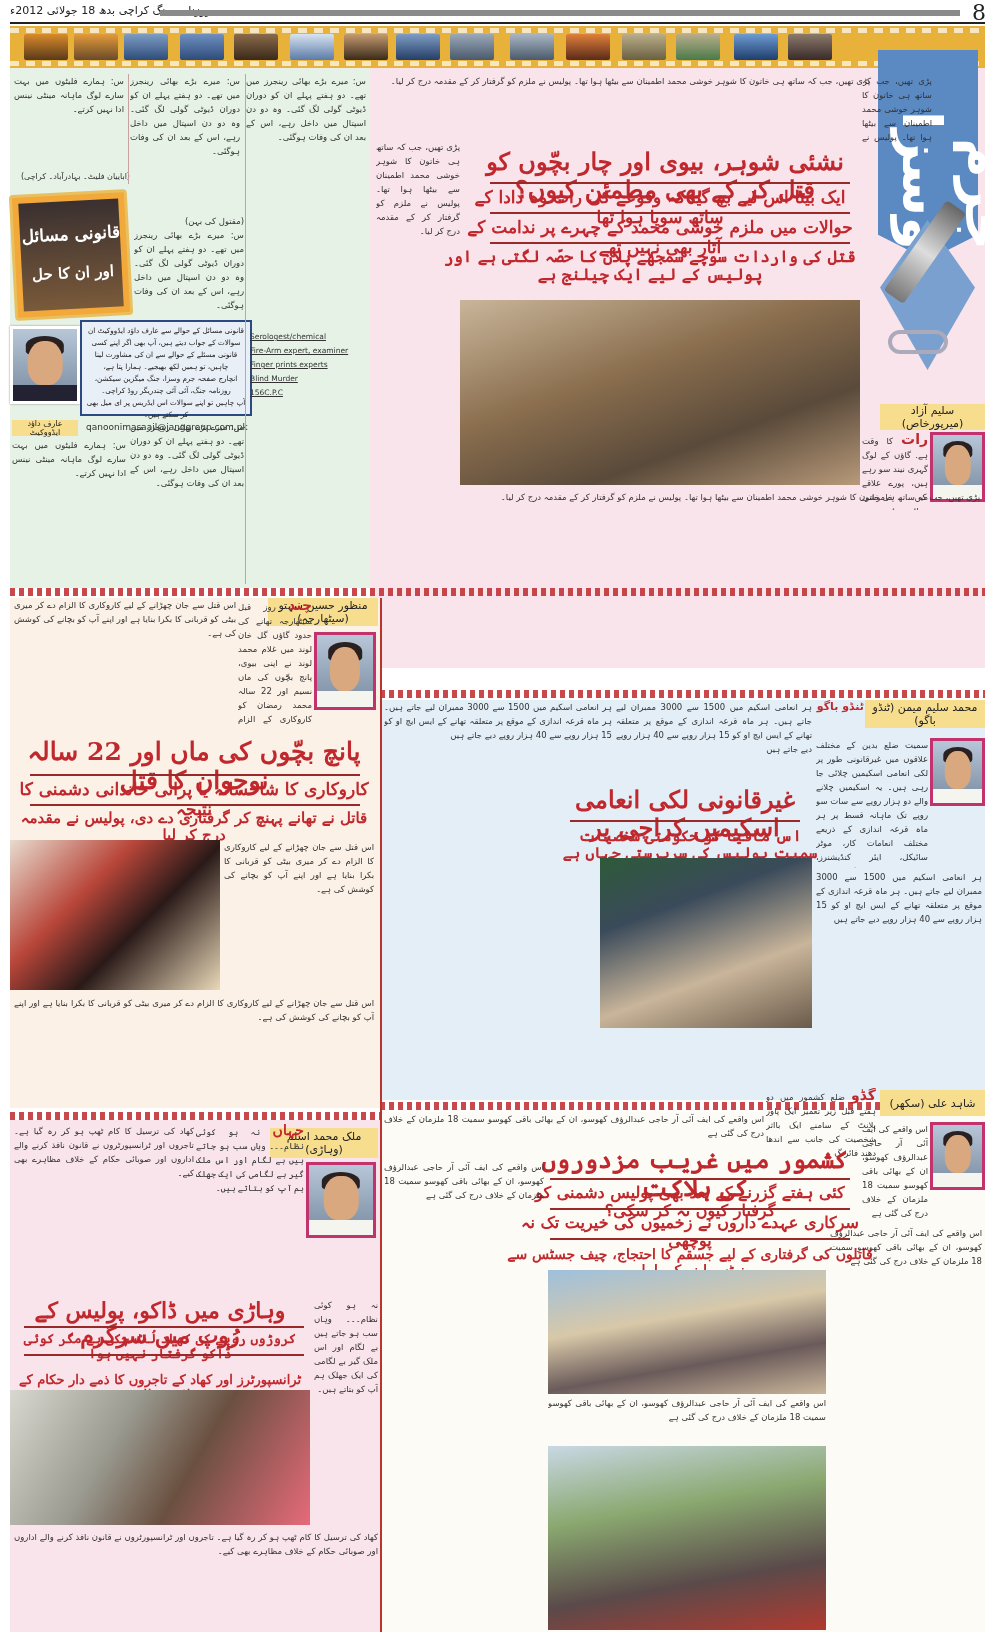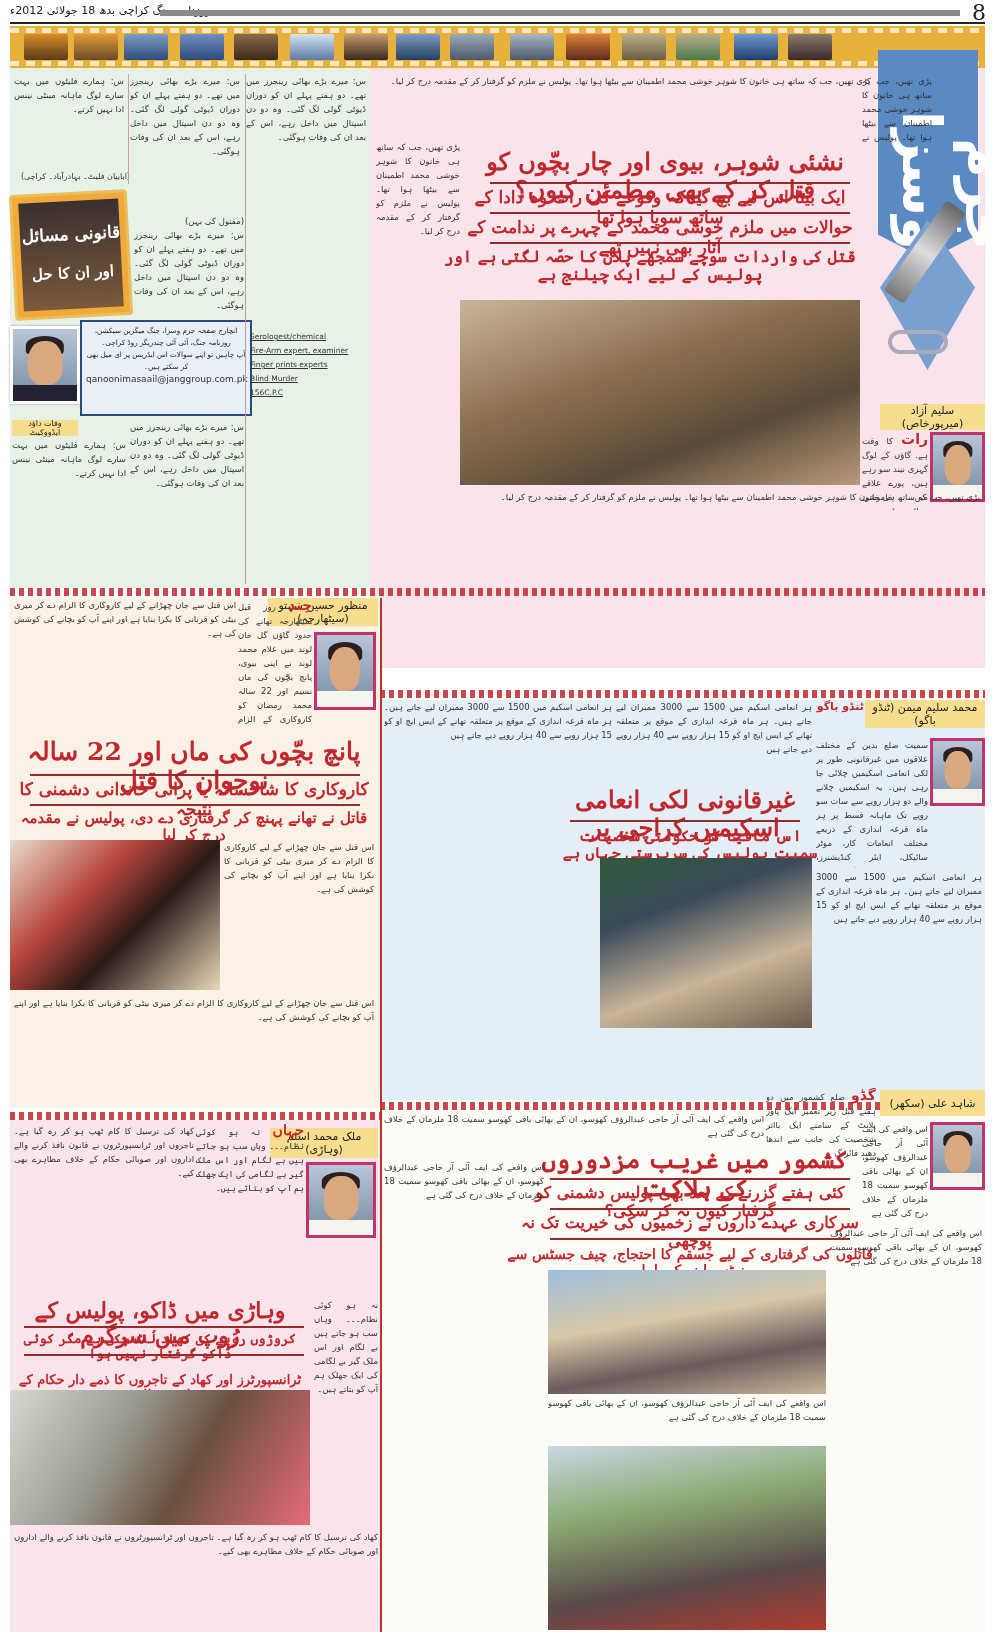--- a/index.html
+++ b/index.html
@@ -104,26 +104,27 @@
   <div class="headline" style="left:4px;top:70px;width:106px;font-size:15px;color:#fff;">اور ان کا حل</div>
 </div>
 <div class="text-col" style="left:134px;top:214px;width:110px;height:14px;">(مقتول کی بہن)</div>
 <div class="text-col" style="left:134px;top:228px;width:110px;height:90px;">س: میرے بڑے بھائی رینجرز میں تھے۔ دو ہفتے پہلے ان کو دوران ڈیوٹی گولی لگ گئی۔ وہ دو دن اسپتال میں داخل رہے، اس کے بعد ان کی وفات ہوگئی۔</div>
 <div class="photo" style="left:10px;top:326px;width:70px;height:78px;border:3px solid #fff;box-shadow:0 0 2px #888;">
     <div class="hair"></div>
     <div class="face"></div>
     <div class="shirt" style="background:#223"></div>
   </div>
 <div class="info-box" style="left:80px;top:320px;width:172px;height:96px;font-size:7.2px;line-height:12px;padding:3px 4px;">
+  <div>قانونی مسائل کے حوالے سے عارف داؤد ایڈووکیٹ ان سوالات کے جواب دیتے ہیں، آپ بھی اگر اپنے کسی قانونی مسئلے کے حوالے سے ان کی مشاورت لینا چاہیں، تو ہمیں لکھ بھیجیے۔ ہمارا پتا ہے،</div>
   <div>انچارج صفحہ جرم وسزا، جنگ میگزین سیکشن،</div>
   <div>روزنامہ جنگ، آئی آئی چندریگر روڈ کراچی۔</div>
   <div>آپ چاہیں تو اپنے سوالات اس ایڈریس پر ای میل بھی کر سکتے ہیں۔</div>
   <div class="email">qanoonimasaail@janggroup.com.pk</div>
 </div>
-<div class="byline" style="left:12px;top:420px;width:66px;height:16px;font-size:8px;">وفات داؤد ایڈووکیٹ</div>
+<div class="byline" style="left:12px;top:420px;width:66px;height:16px;font-size:8px;">عارف داؤد ایڈووکیٹ</div>
 <div class="text-col" style="left:12px;top:438px;width:114px;height:148px;">س: ہمارے فلیٹوں میں بہت سارے لوگ ماہانہ مینٹی نینس ادا نہیں کرتے۔</div>
 <div class="text-col" style="left:130px;top:420px;width:114px;height:166px;">س: میرے بڑے بھائی رینجرز میں تھے۔ دو ہفتے پہلے ان کو دوران ڈیوٹی گولی لگ گئی۔ وہ دو دن اسپتال میں داخل رہے، اس کے بعد ان کی وفات ہوگئی۔</div>
 <div class="abs" style="left:250px;top:330px;width:116px;direction:ltr;font-size:7.5px;line-height:14px;color:#333;text-decoration:underline;">
   <div>Serologest/chemical</div>
   <div>Fire-Arm expert, examiner</div>
   <div>Finger prints experts</div>
   <div>Blind Murder</div>
   <div>156C.P.C</div>
 </div>
 

